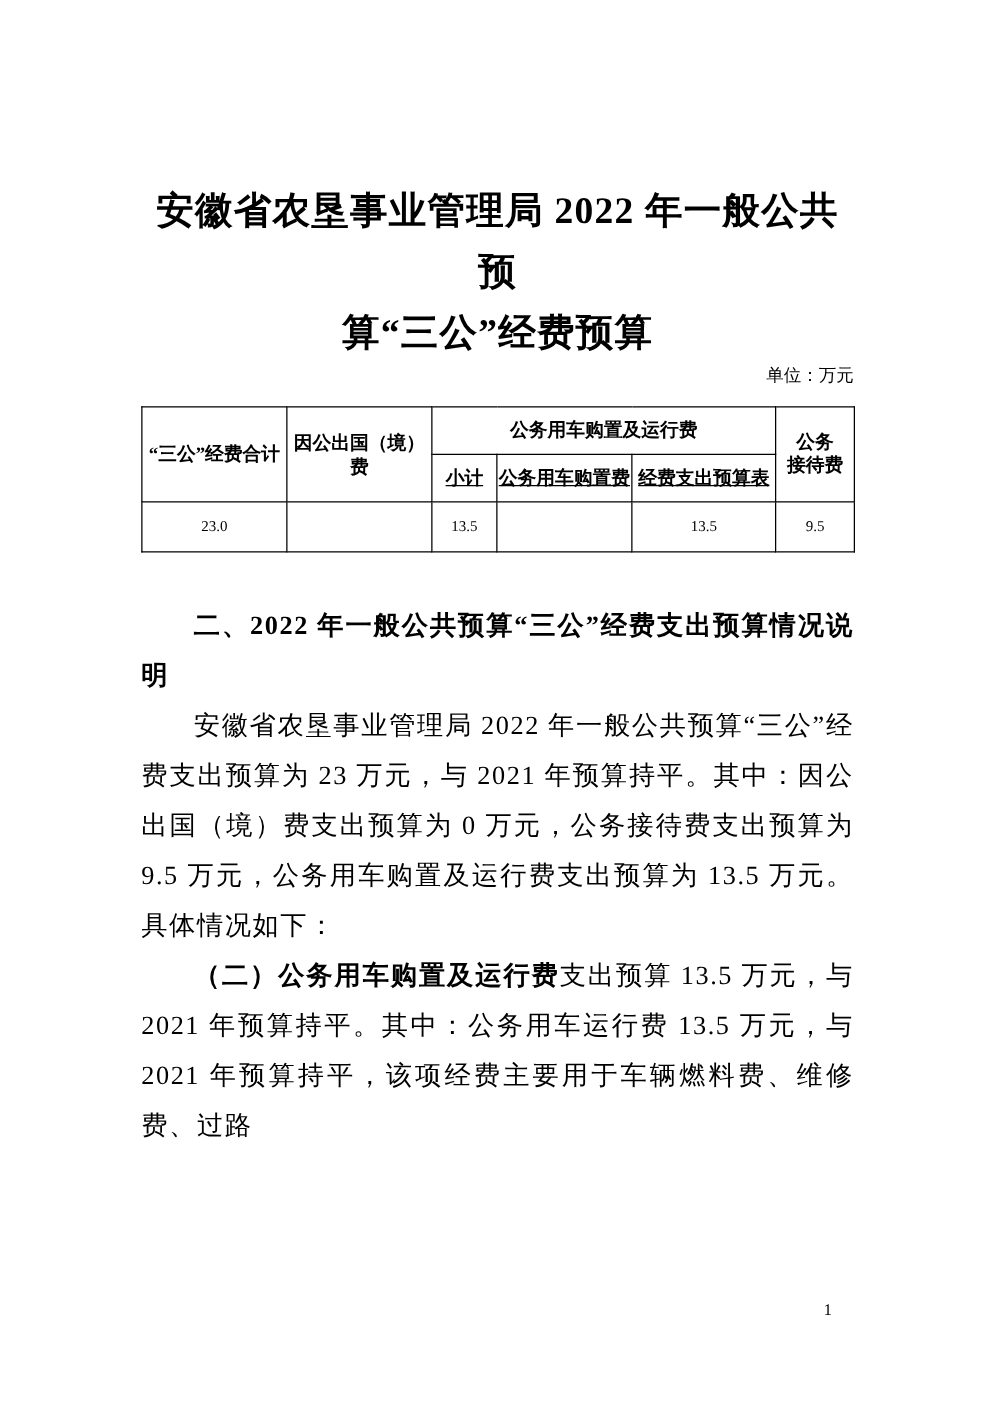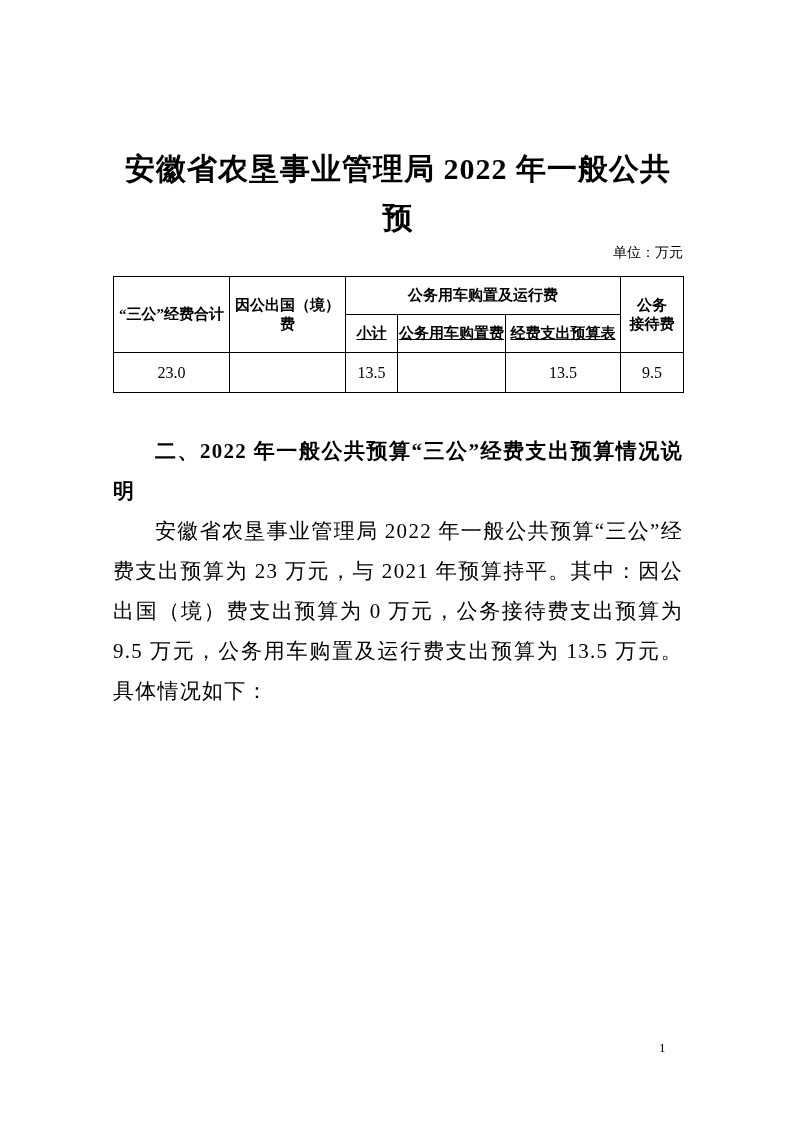--- a/index.html
+++ b/index.html
@@ -47,21 +47,21 @@
     text-align:center;
     vertical-align:middle;
     font-family:"Liberation Serif","DejaVu Serif",serif;
   }
   table.budget-table th {
     font-size:15px;
     font-weight:bold;
     padding:2px 1px;
   }
   table.budget-table td {
-    font-size:16px;
+    font-size:12px;
     font-weight:normal;
     height:40px;
   }
   tr.hdr-row-1 th { height:38px; }
   tr.hdr-row-2 th { height:38px;text-decoration:underline; }
   .two-line span { display:block; line-height:19px; }
   .body-text {
     margin-top:38px;
     font-size:21px;
     line-height:40px;
@@ -78,20 +78,21 @@
     line-height:16px;
   }
 </style>
 </head>
 <body>
 
 <div class="page">
 
   <h1 class="doc-title">
     <span class="title-line">安徽省农垦事业管理局 2022 年一般公共预</span>
+    <span class="title-line">算“三公”经费预算</span>
   </h1>
 
 
   <div class="unit-label">单位：万元</div>
 
   <table class="budget-table">
     <colgroup>
       <col style="width:116px">
       <col style="width:116px">
       <col style="width:52px">
@@ -121,17 +122,18 @@
         <td></td>
         <td>13.5</td>
         <td>9.5</td>
       </tr>
     </tbody>
   </table>
 
   <div class="body-text">
     <p class="sec-heading-2">二、2022 年一般公共预算“三公”经费支出预算情况说明</p>
     <p><span class="lead"></span><span>安徽省农垦事业管理局 2022 年一般公共预算“三公”经费支出预算为 23 万元，与 2021 年预算持平。其中：因公出国（境）费支出预算为 0 万元，公务接待费支出预算为 9.5 万元，公务用车购置及运行费支出预算为 13.5 万元。具体情况如下：</span></p>
+    <p><span class="lead">（二）公务用车购置及运行费</span><span>支出预算 13.5 万元，与 2021 年预算持平。其中：公务用车运行费 13.5 万元，与 2021 年预算持平，该项经费主要用于车辆燃料费、维修费、过路</span></p>
   </div>
 
   <div class="page-number">1</div>
 
 </div>
 
 </body></html>

